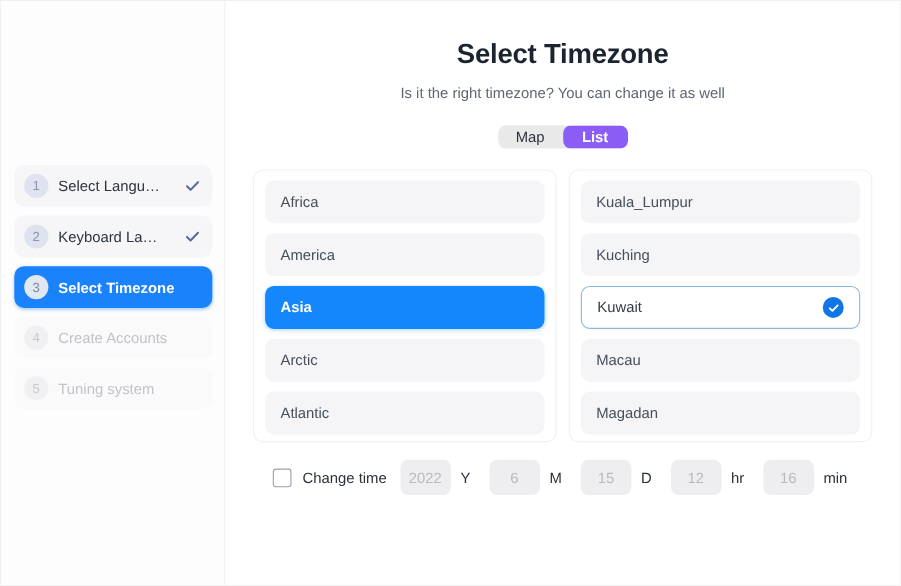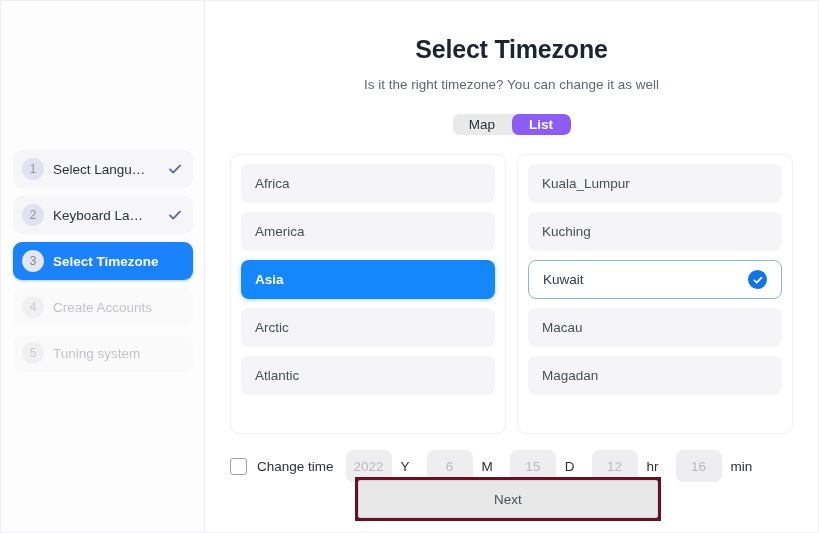--- a/index.html
+++ b/index.html
@@ -169,21 +169,21 @@
     gap: 11px;
     margin: 19px 25px 0 25px;
   }
   .list-panel {
     flex: 1;
     background: #ffffff;
     border: 1px solid #f0f0f2;
     border-radius: 9px;
     padding: 9px 10px 4px 10px;
     box-sizing: border-box;
-    height: 280px;
+    height: 248px;
     overflow: hidden;
   }
   .list-item {
     height: 39px;
     border-radius: 8px;
     background: #f5f5f7;
     display: flex;
     align-items: center;
     padding: 0 14px;
     box-sizing: border-box;
@@ -213,21 +213,21 @@
     align-items: center;
     justify-content: center;
     flex-shrink: 0;
   }
   .check-badge svg { display: block; }
 
   
   .time-row {
     display: flex;
     align-items: center;
-    margin: 16px 0 0 25px;
+    margin: 16px 0 0 43px;
     font-size: 13.5px;
     color: #2b313a;
   }
   .checkbox {
     width: 15px;
     height: 15px;
     border: 1px solid #9aa0aa;
     border-radius: 3px;
     background: #ffffff;
     margin-right: 10px;
@@ -385,18 +385,15 @@
       <div class="time-field">15</div>
       <span class="time-unit">D</span>
 
       <div class="time-field">12</div>
       <span class="time-unit">hr</span>
 
       <div class="time-field">16</div>
       <span class="time-unit last">min</span>
     </div>
 
-    <div class="next-wrap">
-      <div class="next-btn">Next</div>
-    </div>
 
   </div>
 </div>
 
 </body></html>

